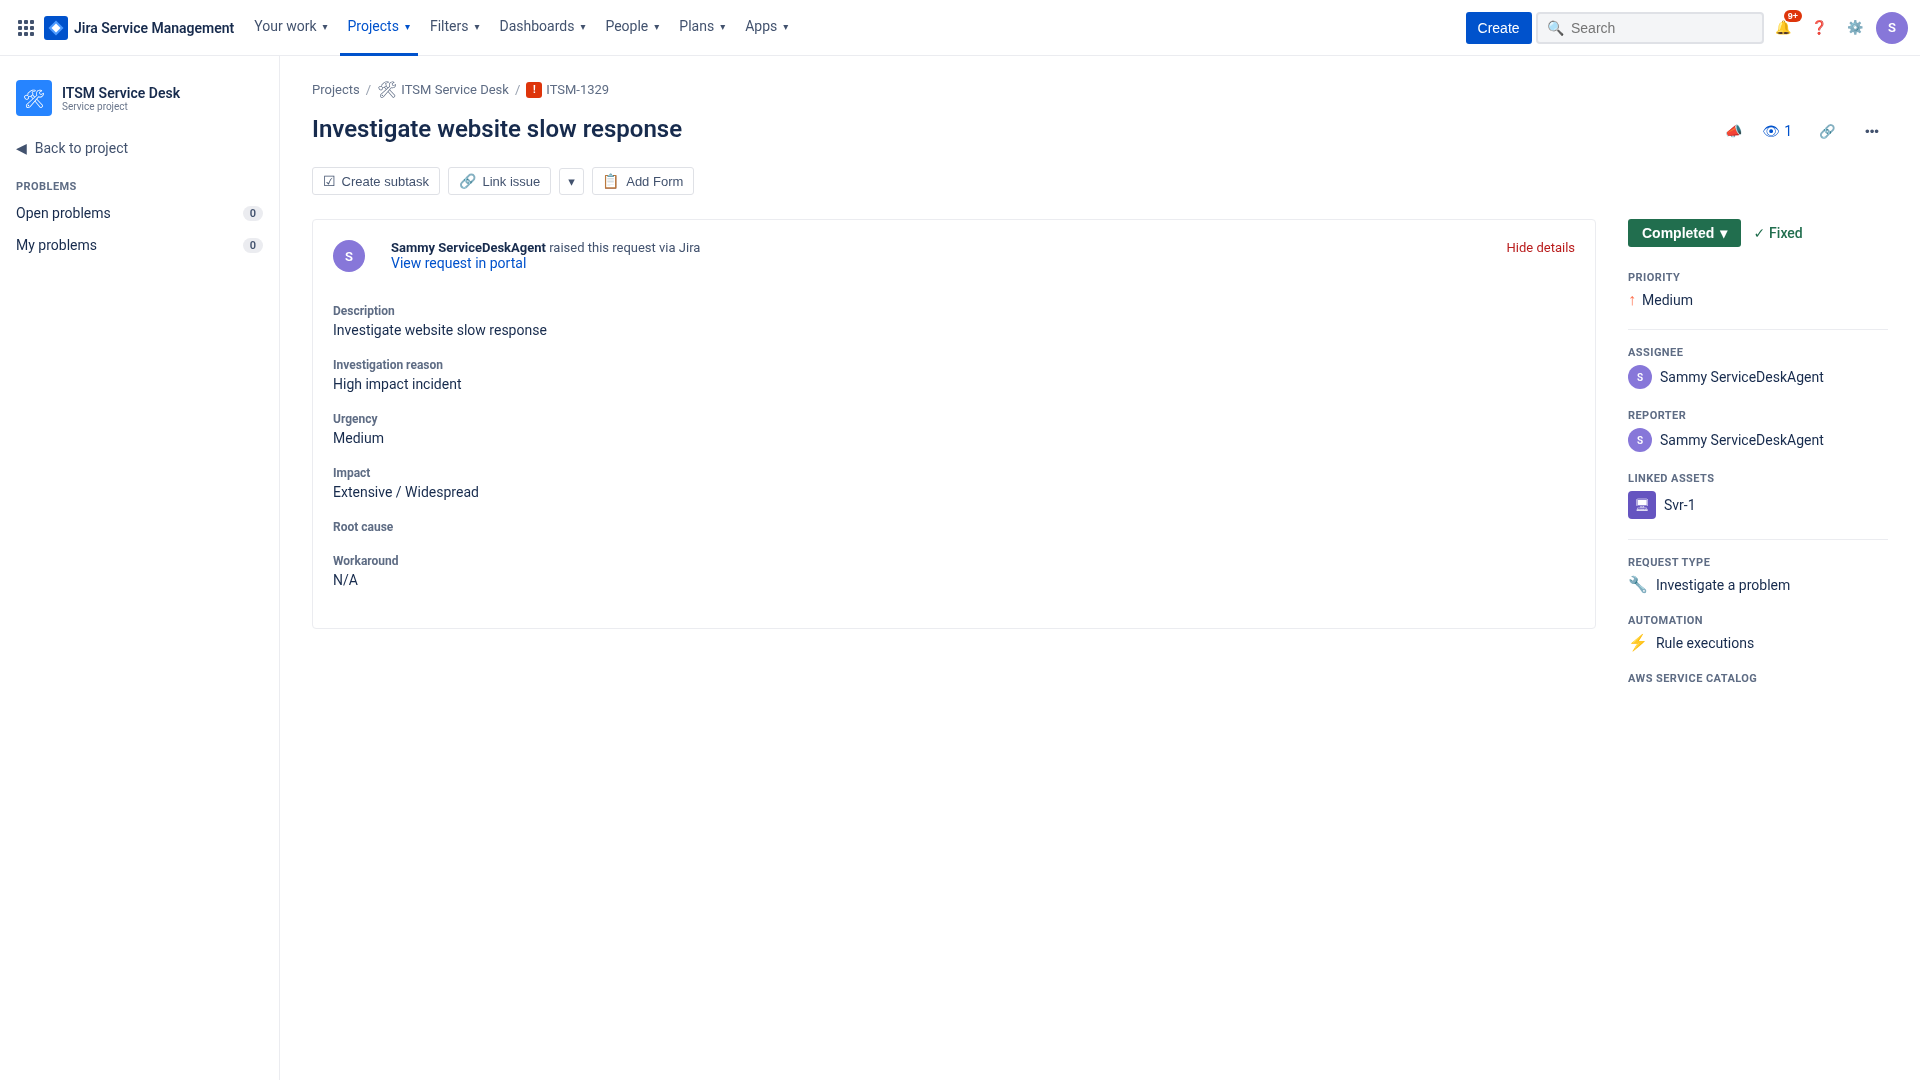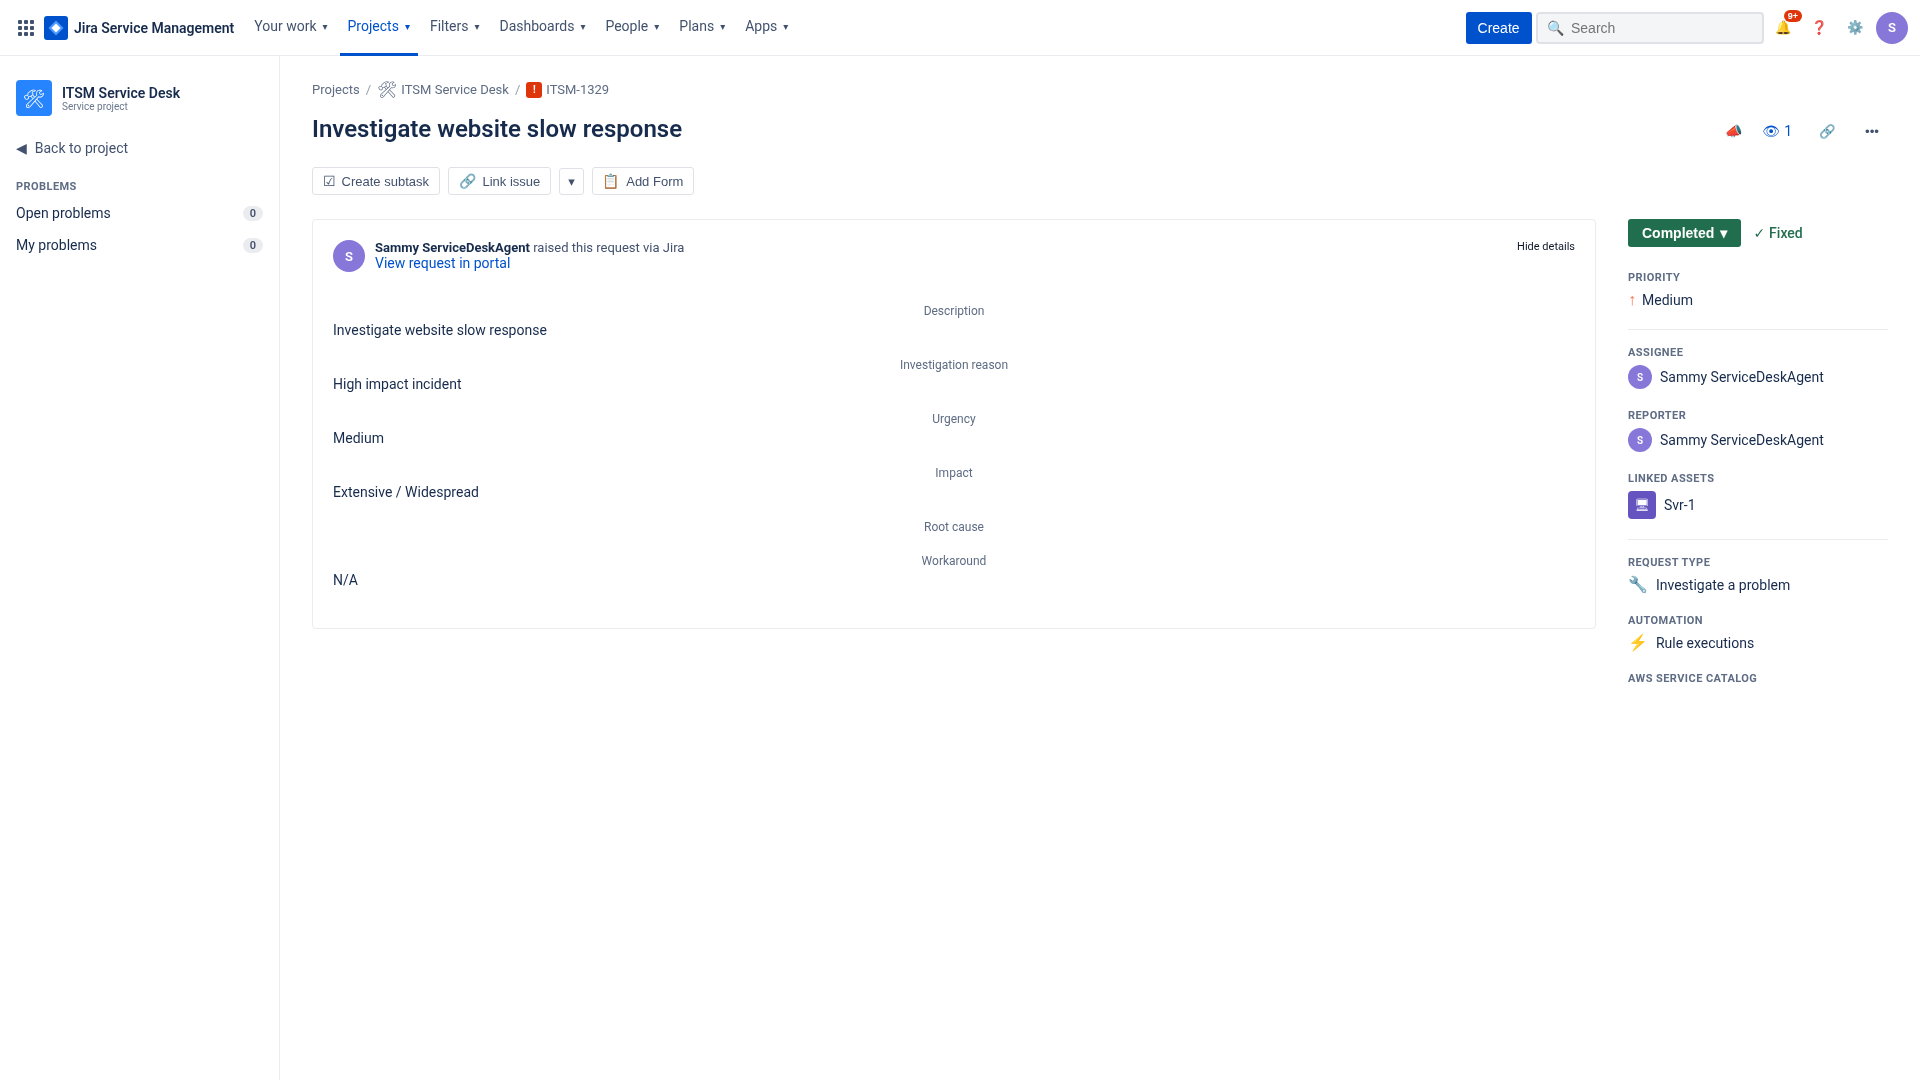--- a/index.html
+++ b/index.html
@@ -136,28 +136,28 @@
 
     
     .issue-body { display: flex; gap: 32px; }
     .issue-main { flex: 1; min-width: 0; }
     .issue-sidebar { width: 260px; min-width: 260px; }
 
     
     .detail-card { background: #fff; border: 1px solid #ebecf0; border-radius: 4px; padding: 20px; }
     .raised-by { display: flex; align-items: flex-start; gap: 10px; margin-bottom: 16px; }
     .raised-avatar { width: 32px; height: 32px; border-radius: 50%; background: #8777d9; display: flex; align-items: center; justify-content: center; color: #fff; font-size: 13px; font-weight: 600; flex-shrink: 0; }
-    .raised-info { flex: 1; }
+    .raised-info { flex: 1; margin-left: 16px; }
     .raised-text { font-size: 13px; color: #42526e; }
     .raised-text strong { color: #172b4d; }
     .raised-link { color: #0052cc; font-size: 14px; cursor: pointer; text-decoration: none; }
-    .hide-details-btn { color: #0f172a; font-size: 11px; cursor: pointer; white-space: nowrap; }
+    .hide-details-btn { color: #b91c1c; font-size: 13px; cursor: pointer; white-space: nowrap; }
 
     .detail-section { margin-bottom: 20px; }
-    .detail-label { font-size: 12px; font-weight: 400; color: #5e6c84; margin-bottom: 4px; text-transform: none; text-align: center; }
+    .detail-label { font-size: 12px; font-weight: 700; color: #5e6c84; margin-bottom: 4px; text-transform: none; }
     .detail-value { font-size: 14px; color: #172b4d; }
 
     
     .status-row { display: flex; align-items: center; gap: 12px; margin-bottom: 24px; }
     .status-btn {
       background: #216e4e; color: #fff; border: none; border-radius: 3px;
       padding: 6px 14px; font-size: 14px; font-weight: 600; cursor: pointer;
       display: flex; align-items: center; gap: 6px;
     }
     .fixed-badge { display: flex; align-items: center; gap: 4px; color: #216e4e; font-size: 14px; font-weight: 500; }

